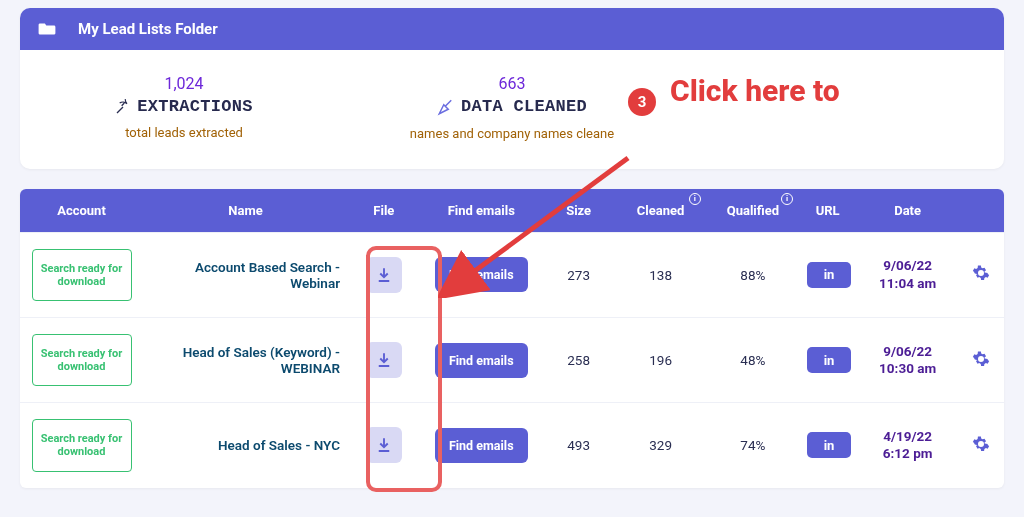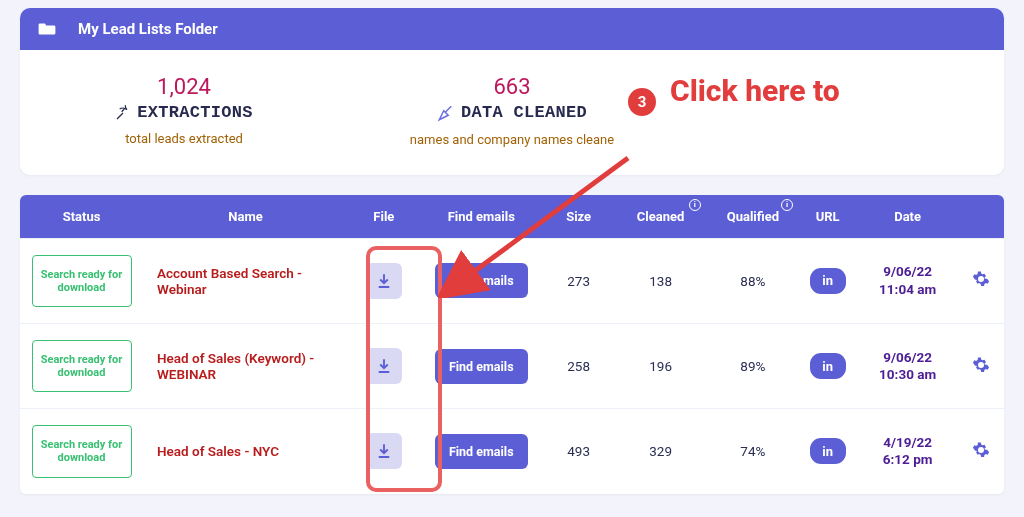--- a/index.html
+++ b/index.html
@@ -32,22 +32,22 @@
   .stats {
     display: flex;
     padding: 24px 0 28px 0;
   }
   .stat {
     flex: 1;
     text-align: center;
     position: relative;
   }
   .stat-num {
-    font-size: 22px;
-    color: #be185d;
+    font-size: 16px;
+    color: #6d28d9;
     font-weight: 400;
     margin-bottom: 4px;
   }
   .stat-title {
     font-size: 17px;
     font-weight: 800;
     color: #272a4e;
     letter-spacing: 0.3px;
     display: inline-flex;
     align-items: center;
@@ -81,21 +81,21 @@
   thead th:first-child { border-top-left-radius: 6px; }
   thead th:last-child  { border-top-right-radius: 6px; }
   tbody td {
     padding: 16px 8px;
     text-align: center;
     font-size: 13.5px;
     color: #2a2e52;
     border-top: 1px solid #eef0f7;
     vertical-align: middle;
   }
-  tbody td.left { text-align: left; padding-left: 14px; font-weight:600; color:#b91c1c; }
+  tbody td.left { text-align: right; padding-left: 14px; font-weight:600; color:#0c4a6e; }
   .status-badge {
     display: inline-block;
     border: 1.5px solid #38c172;
     color: #38c172;
     font-weight: 700;
     font-size: 11px;
     line-height: 1.2;
     padding: 12px 8px;
     border-radius: 4px;
     max-width: 100px;
@@ -112,23 +112,23 @@
   .find-btn {
     background: #5b5ed4;
     color: #fff;
     font-weight: 700;
     font-size: 12.5px;
     padding: 10px 14px;
     border-radius: 6px;
     display: inline-block;
   }
   .li-badge {
-    width: 36px; height: 26px;
+    width: 44px; height: 26px;
     background: #5b5ed4;
-    border-radius: 11px;
+    border-radius: 5px;
     display: inline-flex;
     align-items: center;
     justify-content: center;
     color: #fff;
     font-weight: 700;
     font-size: 13px;
   }
   .date-cell { font-weight: 700; color:#4c1d95; line-height:1.3; }
   .gear-icon { width: 18px; height: 18px; }
   .info-sup {
@@ -229,21 +229,21 @@
         <col class="col-find">
       <col class="col-size">
         <col class="col-clean">
         <col class="col-qual">
         <col class="col-url">
       <col class="col-date">
         <col class="col-gear">
     </colgroup>
     <thead>
       <tr>
-        <th>Status</th>
+        <th>Account</th>
         <th>Name</th>
         <th>File</th>
         <th>Find emails</th>
         <th>Size</th>
         <th><span>Cleaned</span><span class="info-sup">i</span></th>
         <th><span>Qualified</span><span class="info-sup">i</span></th>
         <th>URL</th>
         <th>Date</th>
         <th></th>
       </tr>
@@ -281,21 +281,21 @@
     <td>
       <span class="dl-btn">
         <svg viewBox="0 0 24 24" fill="none" stroke="#5b5ed4" stroke-width="2.5">
                 <path d="M12 3v11M7 10l5 5 5-5M5 20h14"></path>
               </svg>
       </span>
     </td>
     <td><span class="find-btn">Find emails</span></td>
     <td>258</td>
     <td>196</td>
-    <td>89%</td>
+    <td>48%</td>
     <td><span class="li-badge">in</span></td>
     <td class="date-cell">
       <div>9/06/22</div>
             <div>10:30 am</div>
     </td>
     <td>
       <svg class="gear-icon" viewBox="0 0 24 24" fill="#5b5ed4">
               <path d="M12 8a4 4 0 1 0 0 8 4 4 0 0 0 0-8zm9 4a7 7 0 0 1-.1 1.2l2 1.6-2 3.4-2.4-.8a7 7 0 0 1-2 1.2l-.4 2.6h-4l-.4-2.6a7 7 0 0 1-2-1.2l-2.4.8-2-3.4 2-1.6A7 7 0 0 1 3 12a7 7 0 0 1 .1-1.2l-2-1.6 2-3.4 2.4.8a7 7 0 0 1 2-1.2L7.9 2h4l.4 2.6a7 7 0 0 1 2 1.2l2.4-.8 2 3.4-2 1.6c.1.4.1.8.1 1.2z"></path>
             </svg>
     </td>

